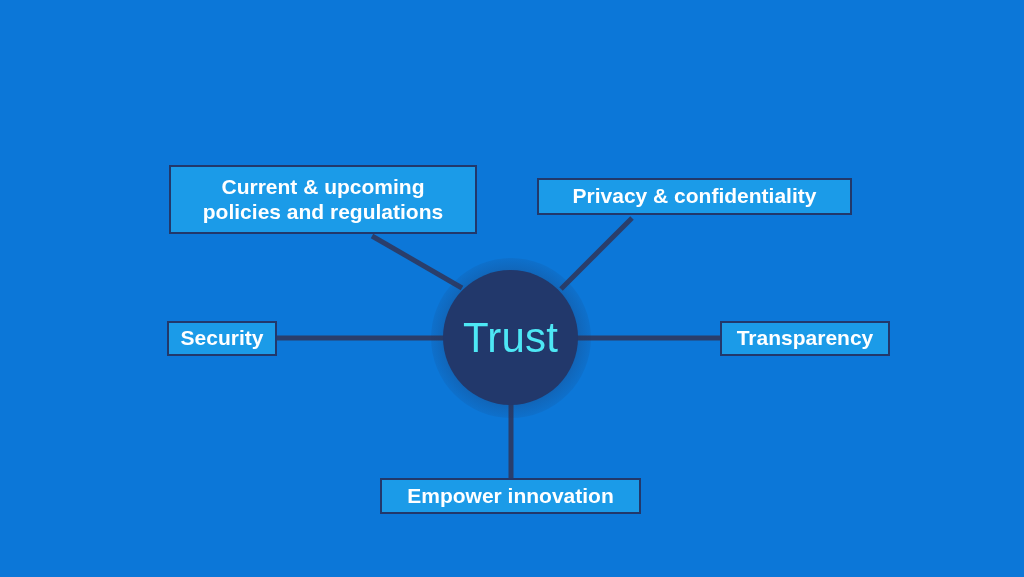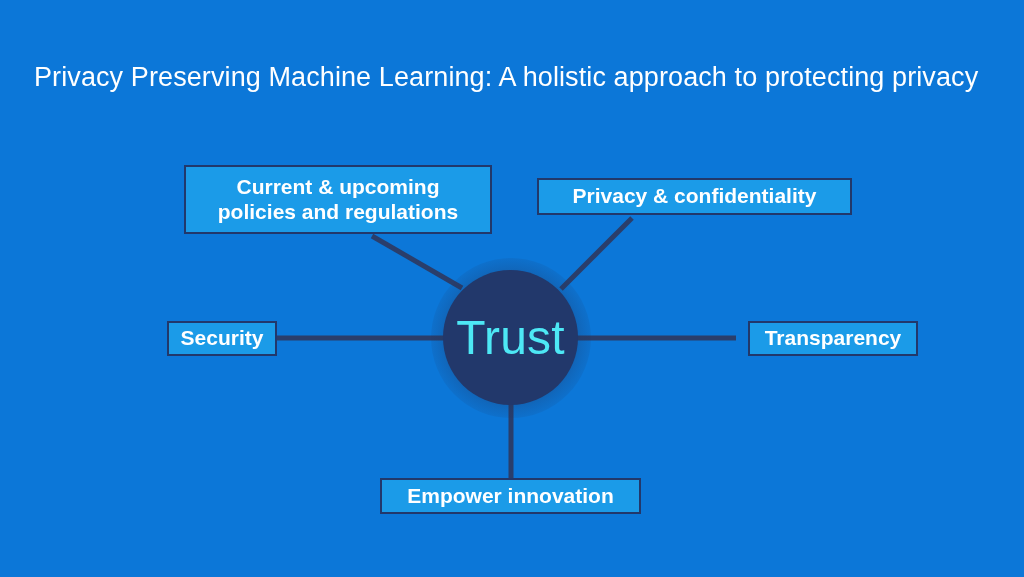--- a/index.html
+++ b/index.html
@@ -69,21 +69,21 @@
     top: 270px;
     width: 135px;
     height: 135px;
     border-radius: 50%;
     background: #22386B;
     display: flex;
     align-items: center;
     justify-content: center;
   }
   .hub-label {
-    font-size: 48px;
+    font-size: 42px;
     font-weight: 400;
     color: #4DE8F5;
     line-height: 1;
     letter-spacing: 0.2px;
     white-space: nowrap;
   }
 
   
   .node {
     position: absolute;
@@ -94,61 +94,60 @@
     font-size: 21px;
     font-weight: 700;
     line-height: 1.16;
     display: flex;
     align-items: center;
     justify-content: center;
     text-align: center;
     white-space: pre-line;
   }
   #node-policies {
-    left: 184px;
+    left: 169px;
     top: 165px;
     width: 308px;
     height: 69px;
     padding: 2px 8px;
   }
   #node-privacy {
     left: 537px;
     top: 178px;
     width: 315px;
     height: 37px;
     padding: 1px 8px;
   }
   #node-security {
     left: 167px;
     top: 321px;
     width: 110px;
     height: 35px;
     padding: 1px 6px;
   }
   #node-transparency {
-    left: 748px;
+    left: 720px;
     top: 321px;
     width: 170px;
     height: 35px;
     padding: 1px 6px;
   }
   #node-innovation {
     left: 380px;
     top: 478px;
     width: 261px;
     height: 36px;
     padding: 1px 18px;
   }
 </style>
 </head>
 <body>
 
 <div id="slide">
 
-  <div id="slide-title">Privacy Preserving Machine Learning: A holistic approach to protecting privacy</div>
 
   <div id="diagram">
 
     <svg id="connectors" viewBox="0 0 1024 577">
       <g stroke="#2A3E6B" stroke-width="5" stroke-linecap="butt" fill="none">
         <line x1="462" y1="288" x2="372" y2="236"></line>
         <line x1="561" y1="289" x2="632" y2="218"></line>
         <line x1="447" y1="338" x2="277" y2="338"></line>
         <line x1="575" y1="338" x2="736" y2="338"></line>
         <line x1="511" y1="402" x2="511" y2="479"></line>

